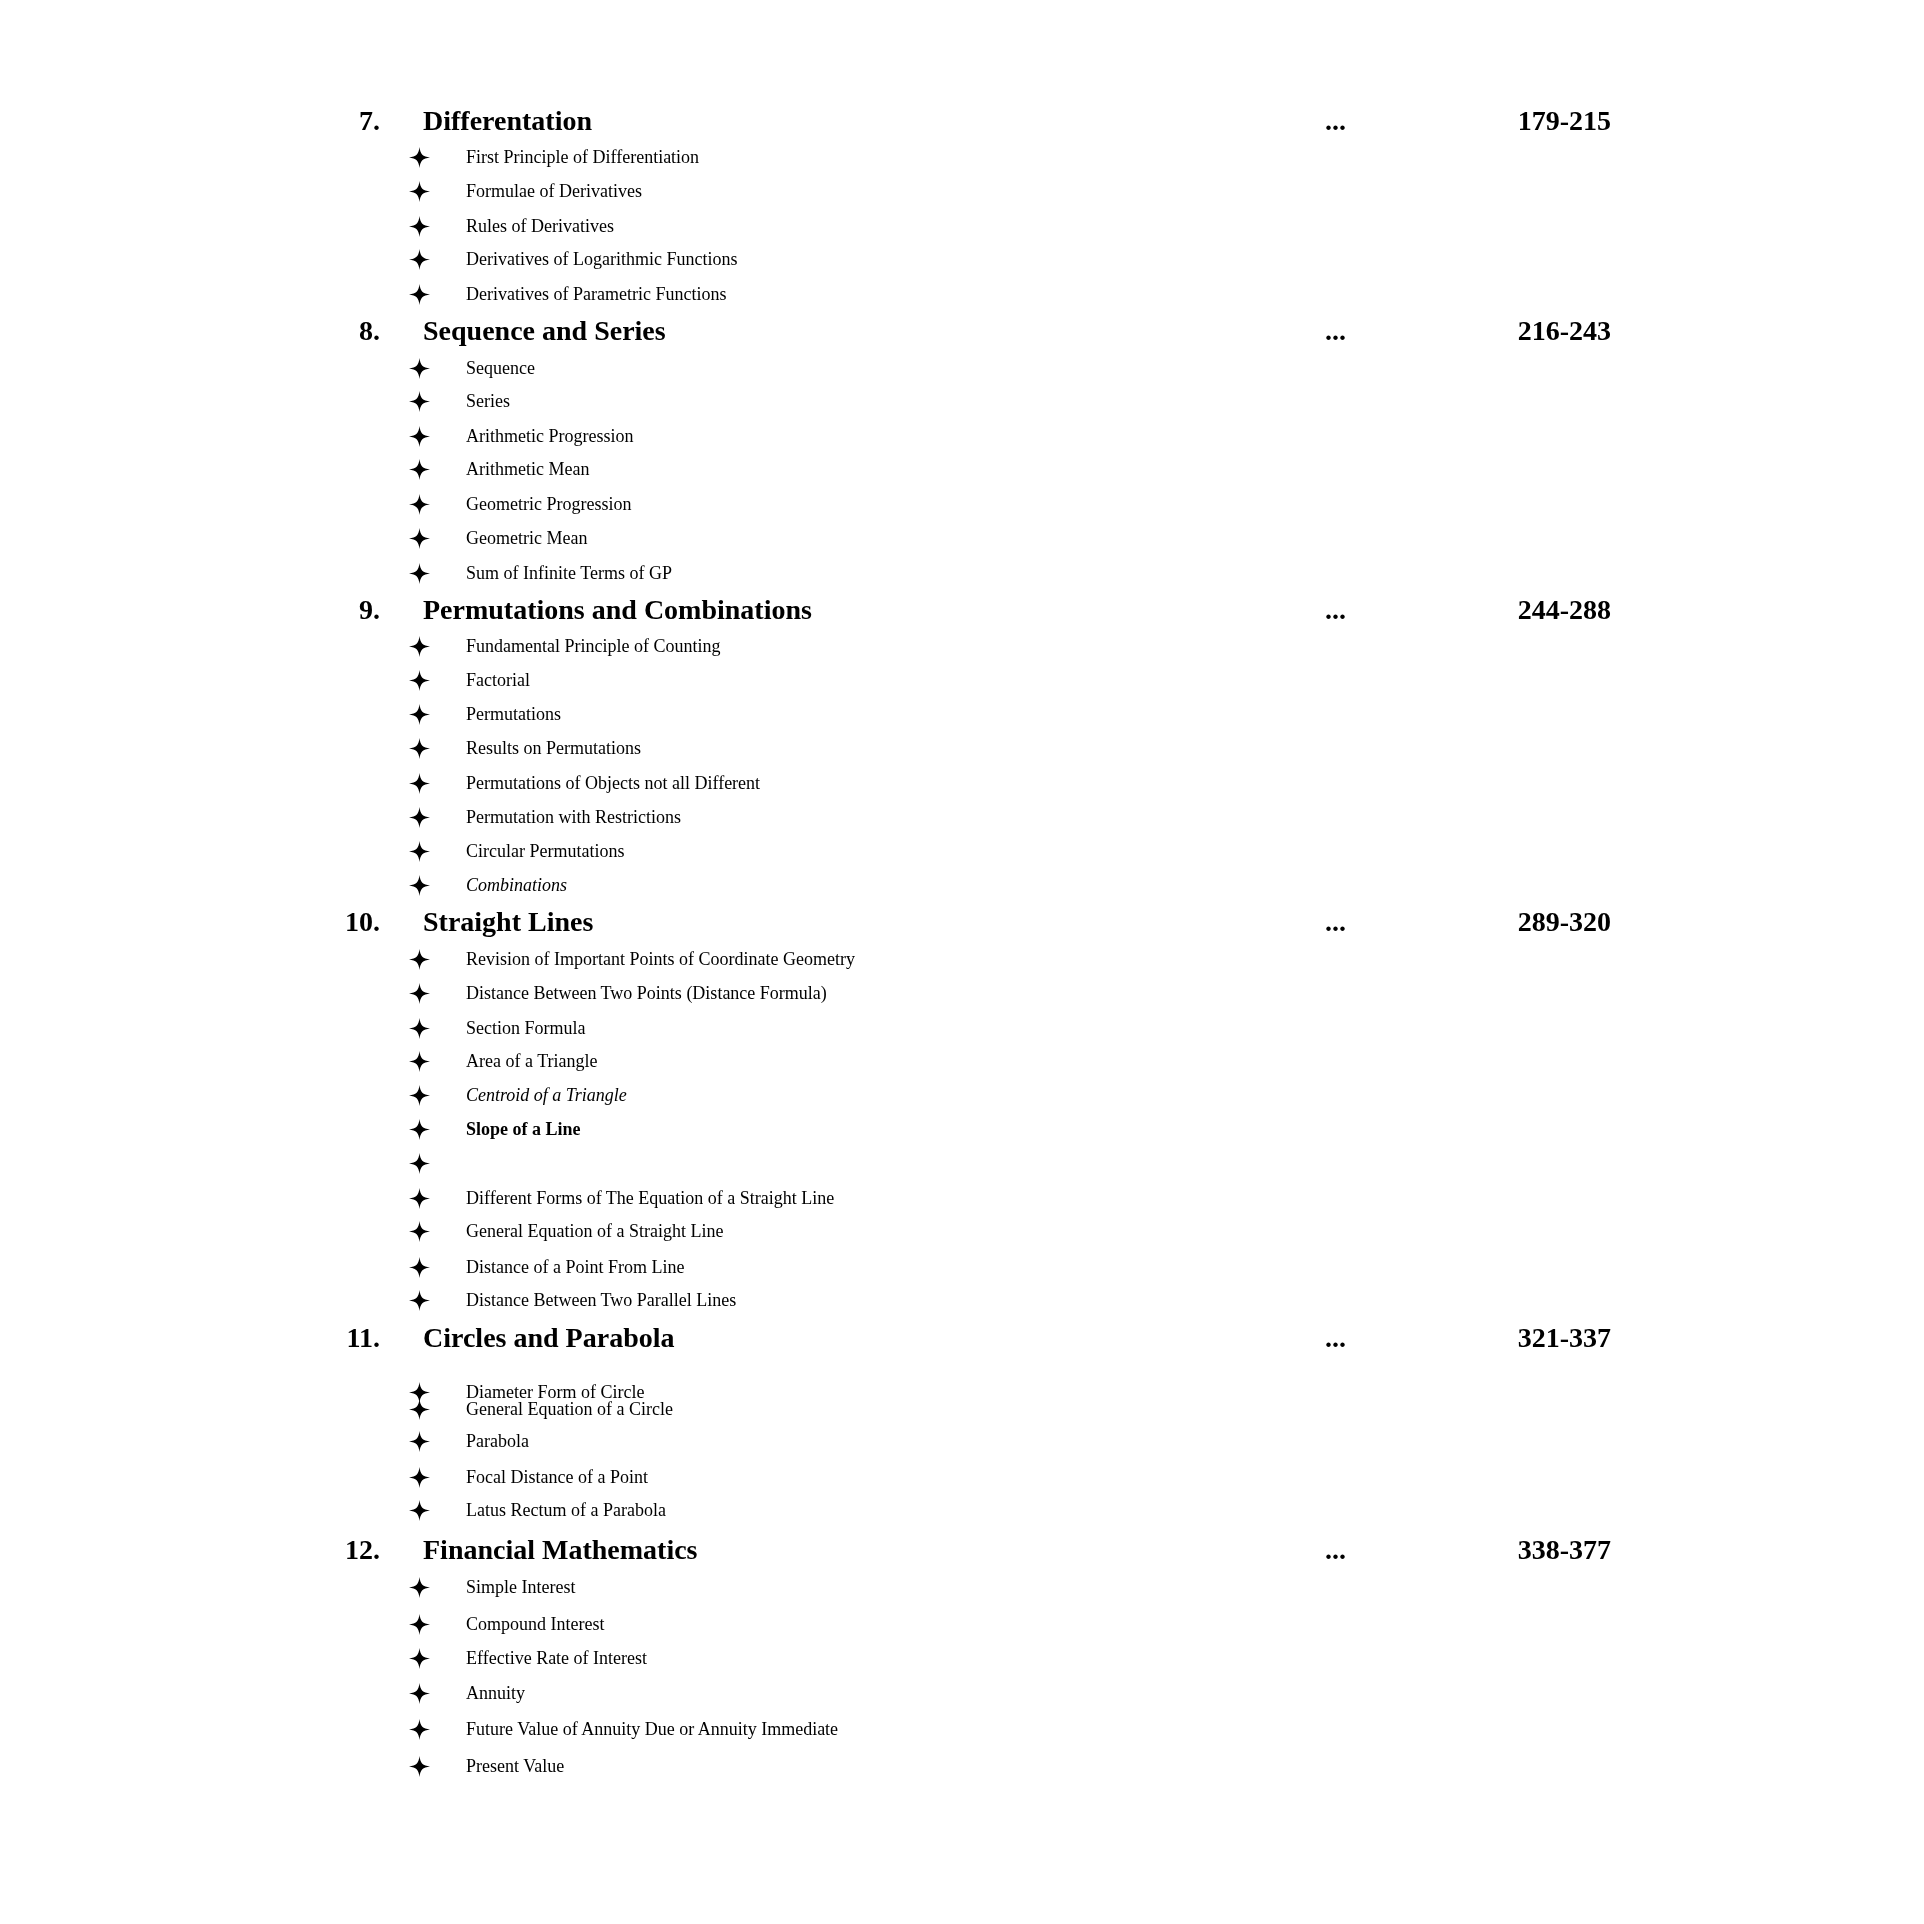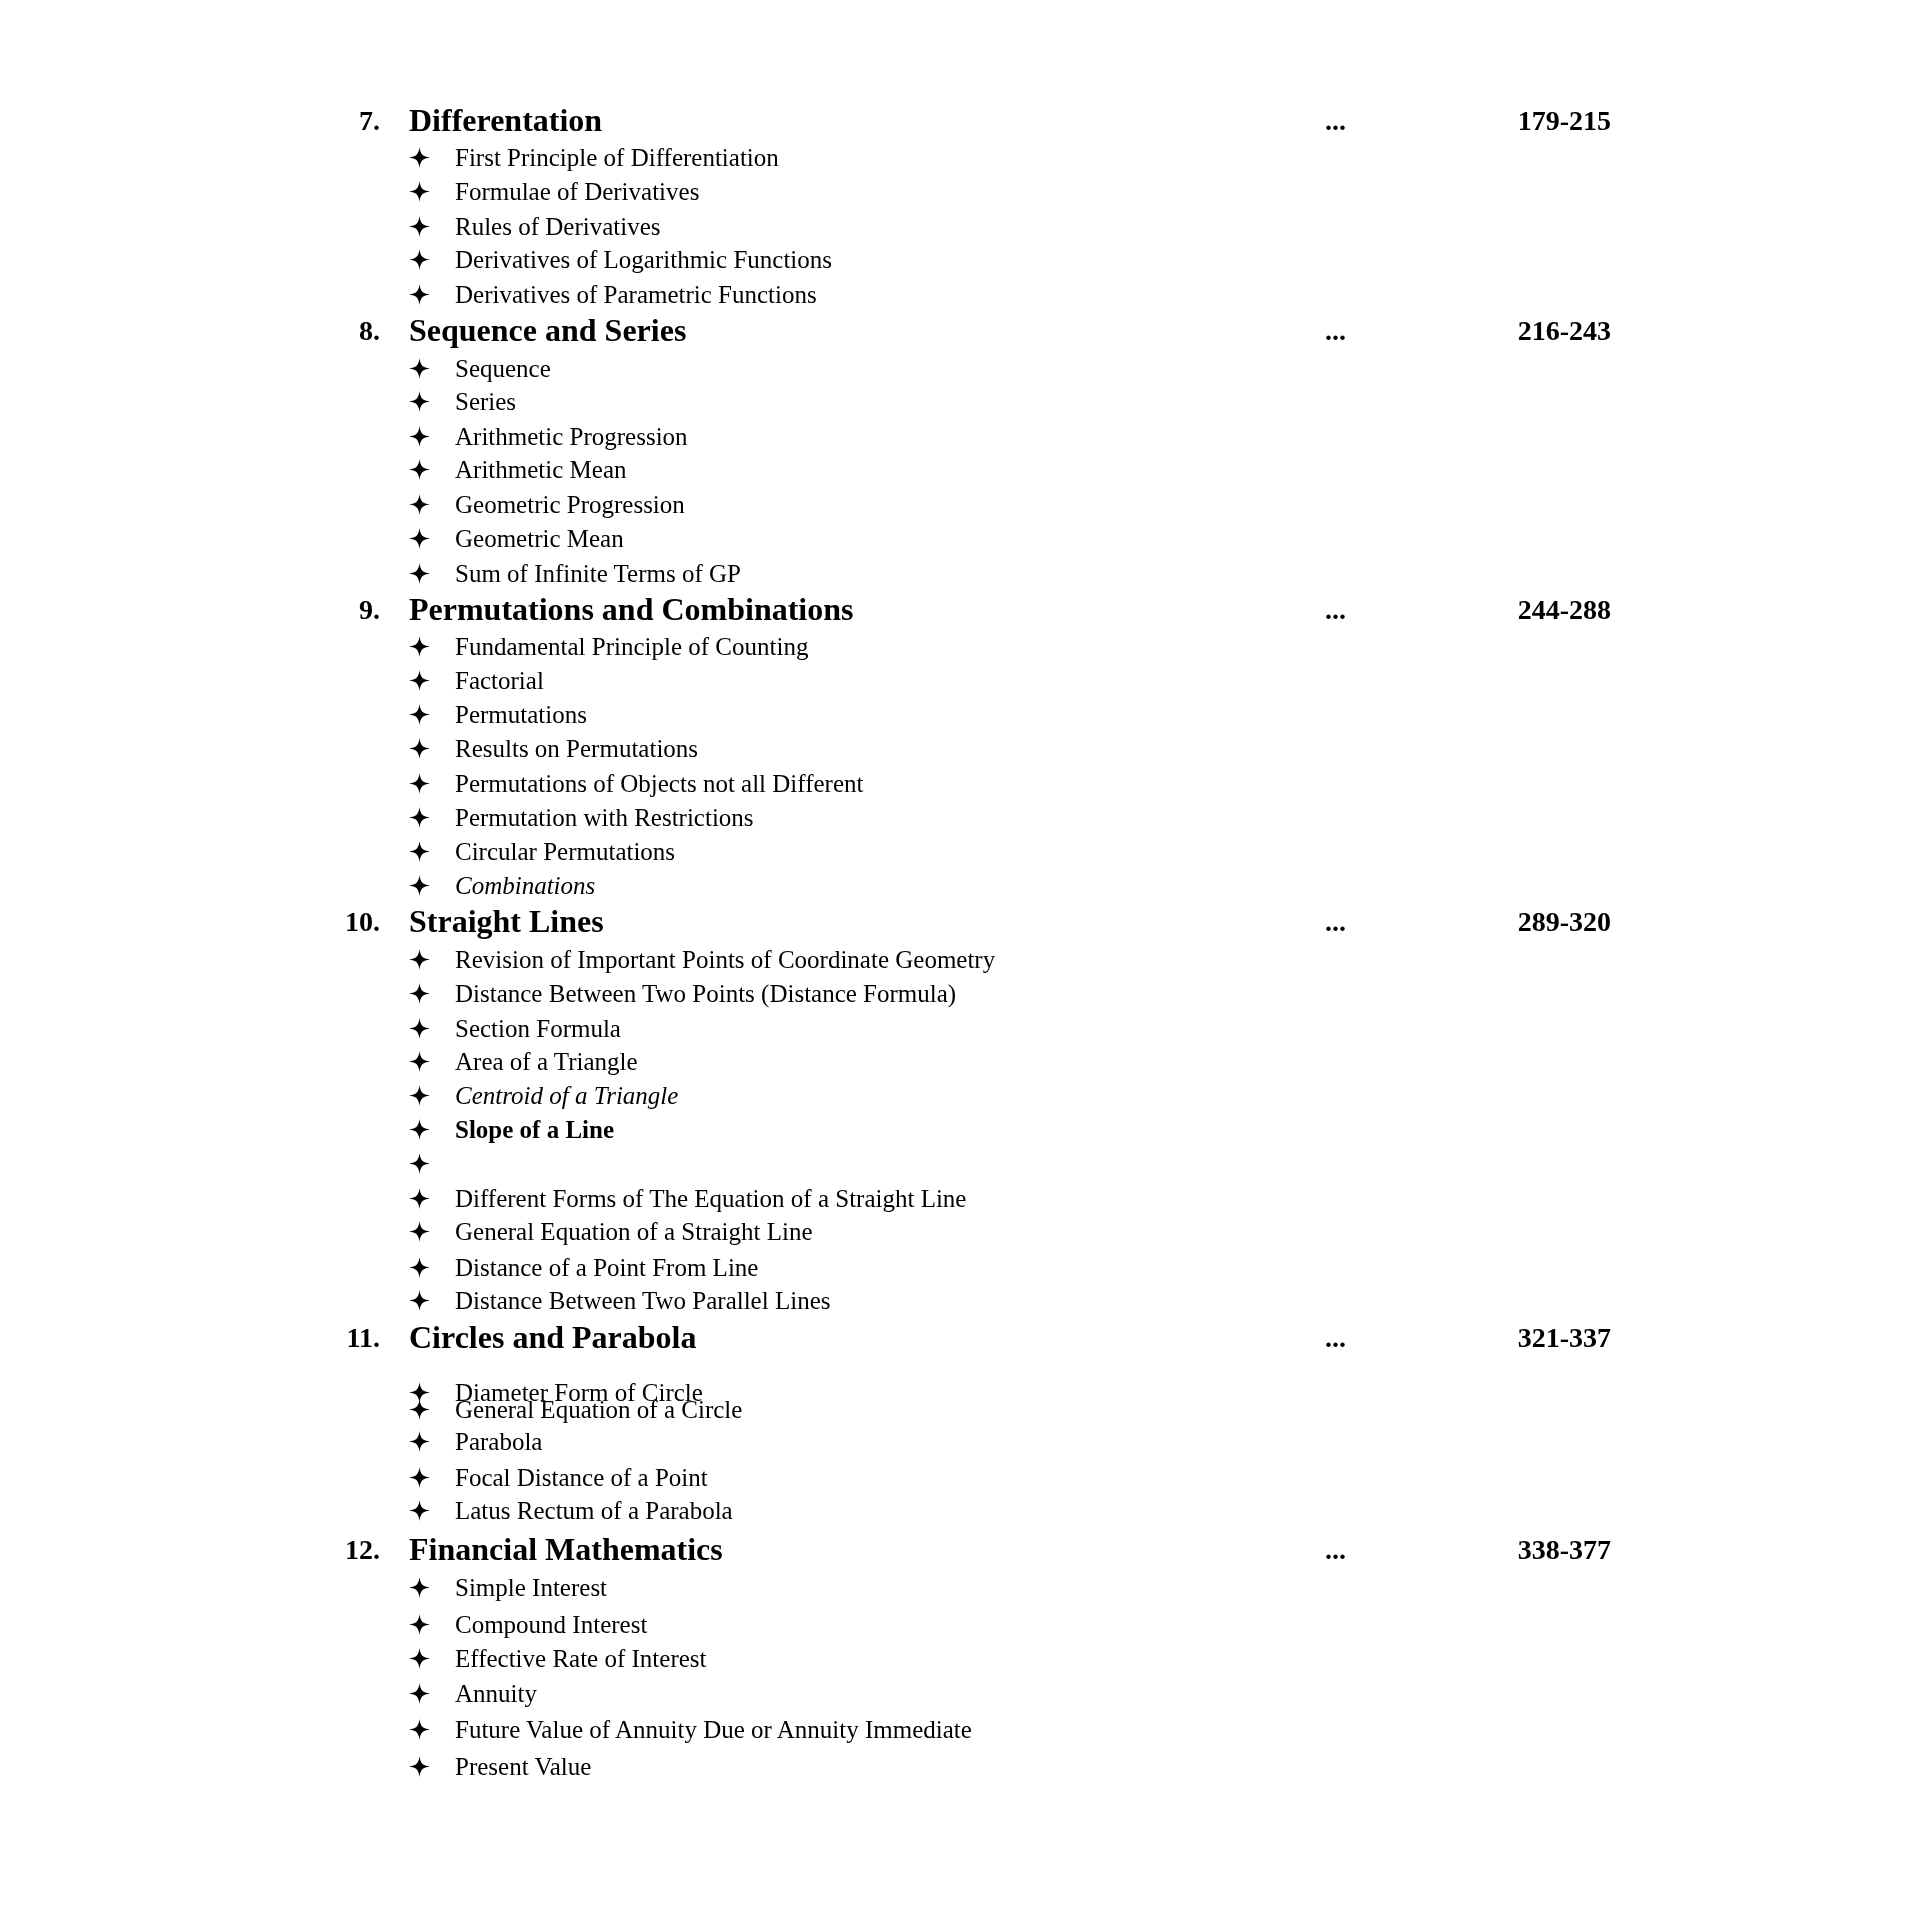--- a/index.html
+++ b/index.html
@@ -1,25 +1,25 @@
 <!DOCTYPE html>
 <html style="font-size:13px"><head>
 <meta charset="utf-8">
 <style>
   html, body { margin:0; padding:0; background:#ffffff; }
   body { width:1925px; height:1925px; position:relative; overflow:hidden;
          font-family:"Liberation Serif", "DejaVu Serif", serif; color:#000; }
   .row { position:absolute; left:0; width:1925px; height:35px; }
   .num { position:absolute; right:calc(1925px - 380px); font-weight:bold; font-size:28px; line-height:35px; white-space:nowrap; }
-  .title { position:absolute; left:409px; font-weight:bold; font-size:32px; line-height:35px; white-space:nowrap; }
+  .title { position:absolute; left:423px; font-weight:bold; font-size:28px; line-height:35px; white-space:nowrap; }
   .dots { position:absolute; left:1325px; font-weight:bold; font-size:28px; line-height:35px; }
   .pages { position:absolute; right:calc(1925px - 1611px); font-weight:bold; font-size:28px; line-height:35px; white-space:nowrap; }
   .bullet-star { position:absolute; left:409px; width:24px; height:35px; }
   .bullet-star svg { position:absolute; left:0; top:7.2px; }
-  .btext { position:absolute; left:455px; font-size:25px; line-height:35px; white-space:nowrap; }
+  .btext { position:absolute; left:466px; font-size:18px; line-height:35px; white-space:nowrap; }
 </style>
 </head>
 <body>
 
 <div id="toc">
     <div class="row chapter-row" style="top: 103px;">
     <span class="num">7.</span>
     <span class="title">Differentation</span>
     <span class="dots">...</span>
     <span class="pages">179-215</span>

